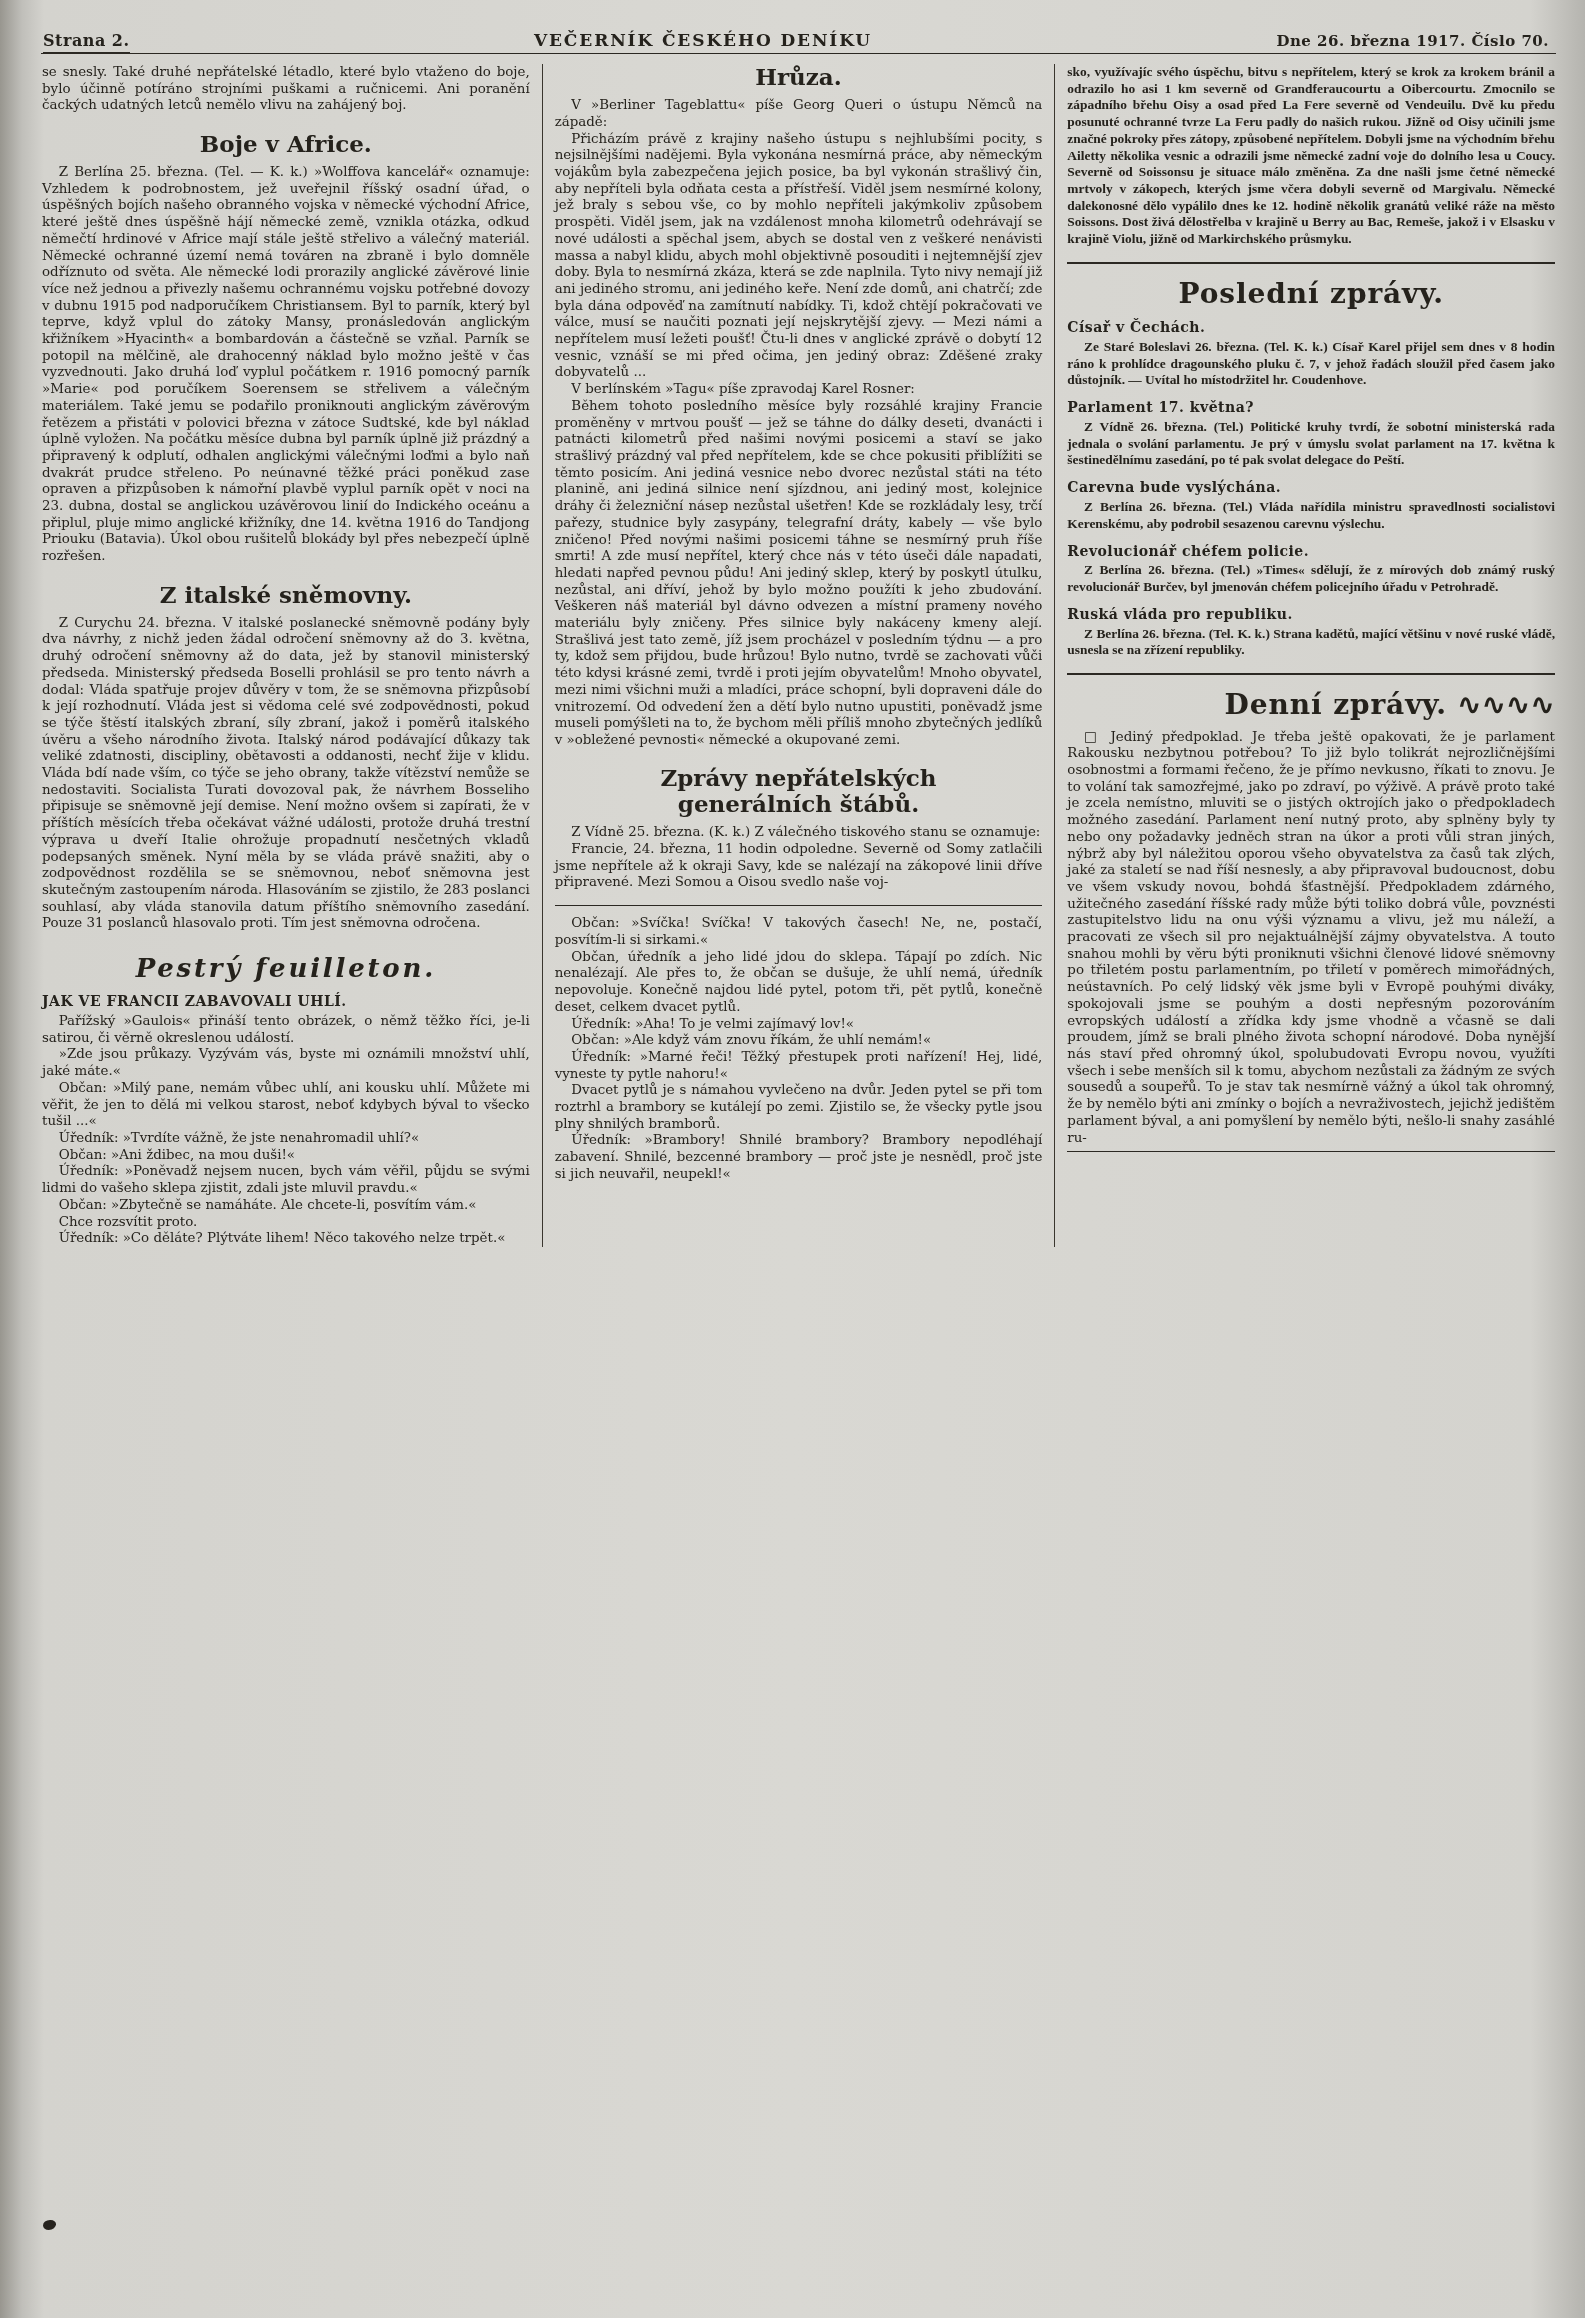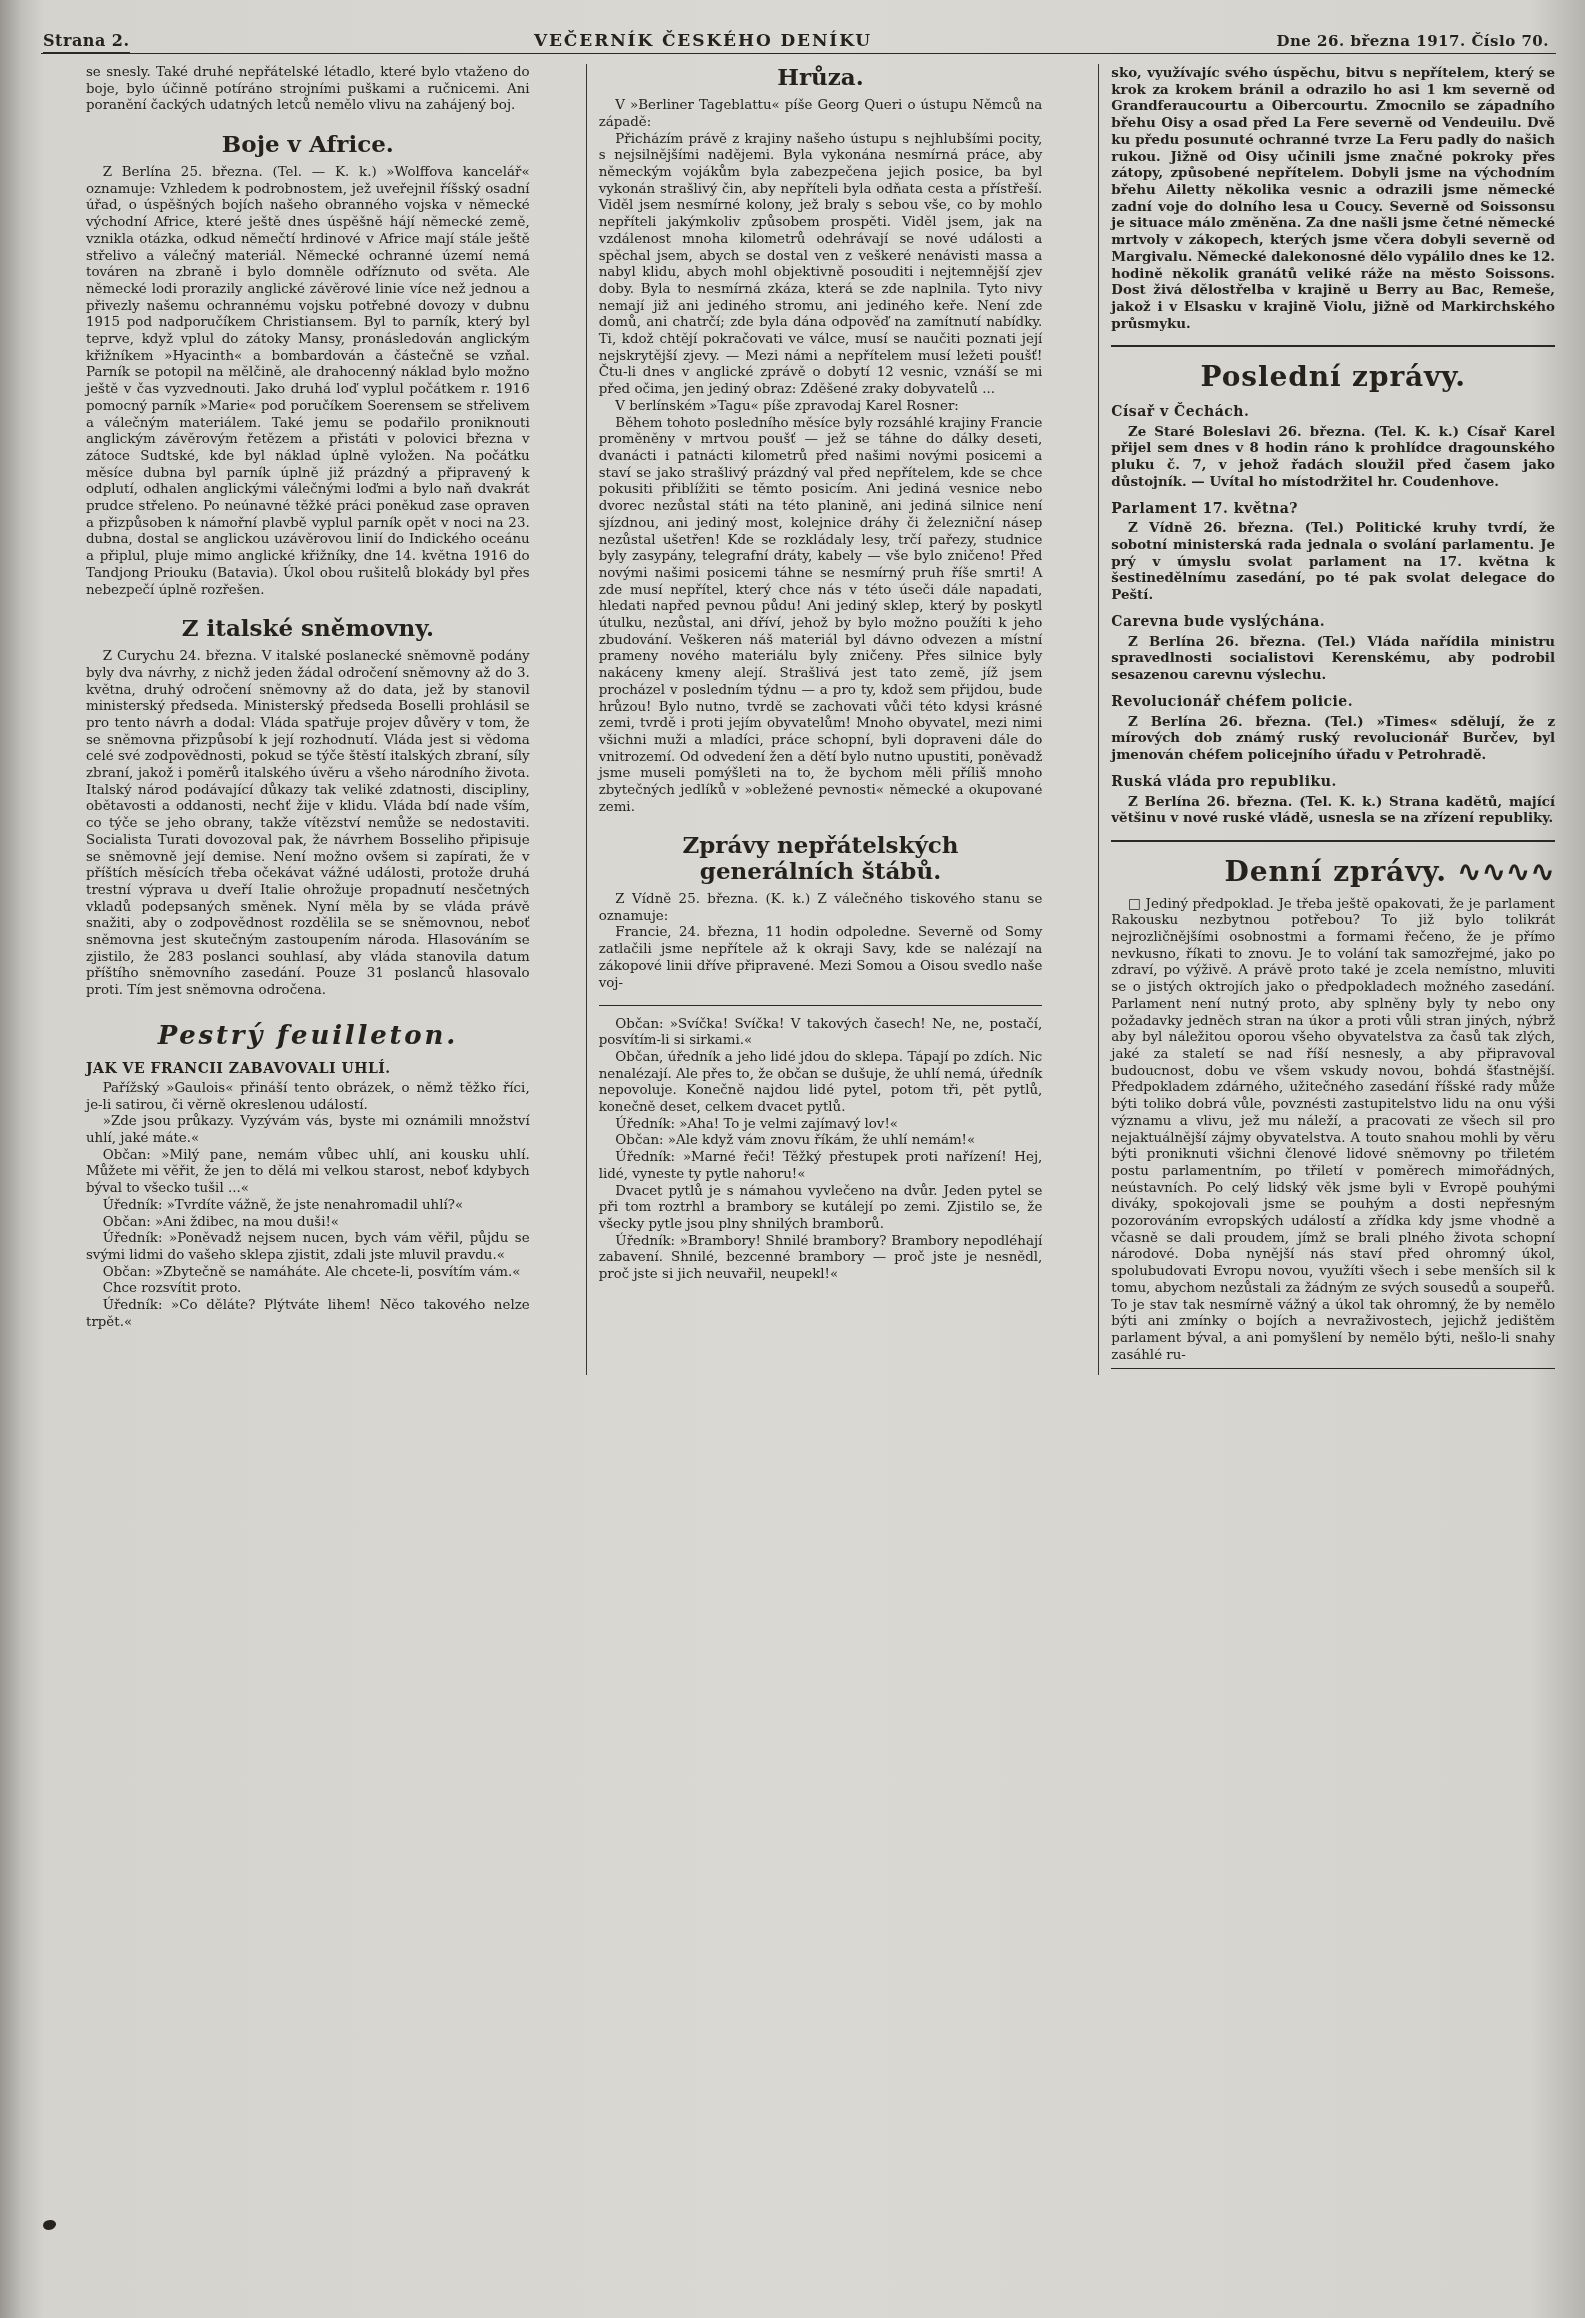--- a/index.html
+++ b/index.html
@@ -17,28 +17,28 @@
   }
   .masthead{
     display:flex;justify-content:space-between;align-items:baseline;
     padding:30px 37px 0 43px;font-weight:bold;
   }
   .masthead .page-label{font-size:16px;letter-spacing:0.5px;border-bottom:1.4px solid #2b2822;padding-bottom:1.9px;}
   .masthead .title{font-size:17px;letter-spacing:1.9px;}
   .masthead .date{font-size:15px;letter-spacing:0.5px;}
   .masthead-rule{border-top:1.9px solid #2b2822;margin:0 30px 0 41px;}
   .cols{display:flex;align-items:stretch;padding:10.2px 31px 0 42px;}
-  .col{flex:1 1 0;min-width:0;padding:0 12px;margin-left:44px;}
+  .col{flex:1 1 0;min-width:0;padding:0 12px;}
   .col:first-child{padding-left:0;}
   .col:last-child{padding-right:0;}
   .col + .col{border-left:1.4px solid #3a362e;}
   .col > :first-child{margin-top:0;}
   p{margin:0;font-size:13.4px;line-height:16.7px;text-align:justify;text-indent:16.7px;}
   p.continuation{text-indent:0;}
-  .bold{font-weight:bold;}
+  .bold{font-weight:bold;font-family:Liberation Serif, serif;}
   h2{font-weight:bold;text-align:center;margin:16.7px 0 7.4px;font-size:23px;line-height:1.12;}
   h2.heading-script{font-style:italic;letter-spacing:2.8px;font-size:26px;margin:22px 0 8.3px;}
   h2.xl{font-size:28px;letter-spacing:0.9px;margin:14px 0 8.3px;}
   h2.narrow{max-width:76%;margin-left:auto;margin-right:auto;}
   h2.align-left{text-align:right;}
   h3{font-weight:bold;text-align:left;margin:10.2px 0 3.7px;font-size:14px;letter-spacing:0.5px;}
   .rule{border-top:1.9px solid #2b2822;margin:14px 0 9.3px;}
   .rule.thick{border-top-width:2.8px;}
   .rule.thin{border-top-width:0.9px;margin:4.6px 0 6.5px;}
   .ink-smudge{

